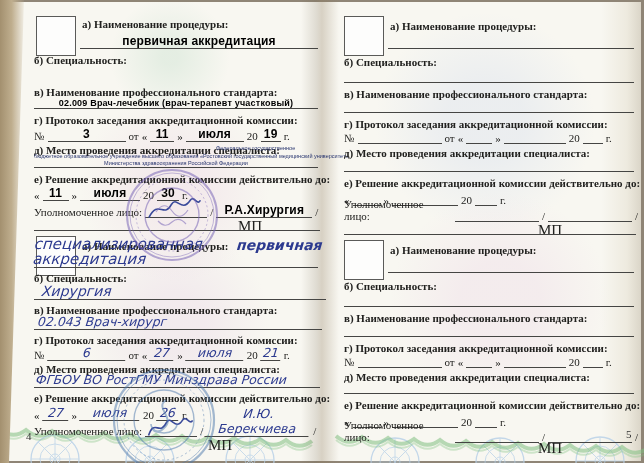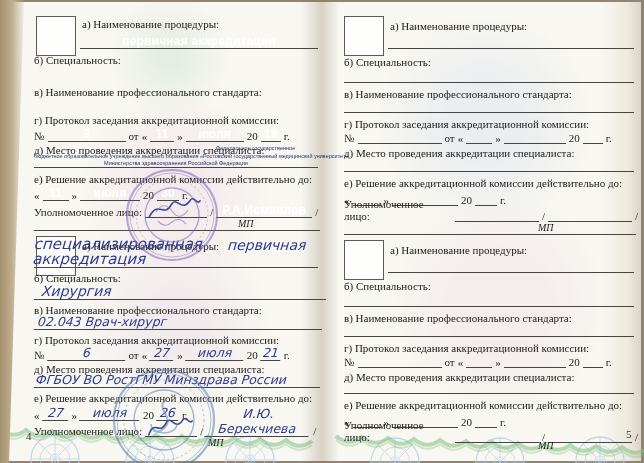--- a/index.html
+++ b/index.html
@@ -27,35 +27,35 @@
   .spine{
     position:absolute;left:301px;top:0;width:38px;height:463px;z-index:2;
     background:linear-gradient(90deg,rgba(0,0,0,0) 0%,rgba(110,95,70,.18) 40%,rgba(140,120,90,.30) 55%,rgba(0,0,0,0) 100%);
   }
   .decor{position:absolute;left:0;top:0;width:644px;height:463px;z-index:1;pointer-events:none;}
   .stamp{position:absolute;z-index:6;pointer-events:none;}
   .page{position:absolute;z-index:4;}
   #page-left{left:20px;top:4px;width:300px;height:455px;}
   #page-right{left:338px;top:8px;width:300px;height:451px;}
 
-  .lab{position:absolute;font-size:11px;color:#21211f;white-space:nowrap;line-height:12px;}
+  .lab{position:absolute;font-size:11px;color:#21211f;white-space:nowrap;line-height:12px;font-weight:bold;}
   .cb{position:absolute;width:38px;height:38px;border:1.5px solid #5a5a58;background:rgba(255,255,255,.75);}
   .line{position:absolute;height:0;border-bottom:1px solid #454543;}
   .u{position:absolute;border-bottom:1px solid #454543;display:flex;align-items:flex-end;justify-content:center;overflow:visible;}
   .u.left{justify-content:flex-start;}
   .divider{position:absolute;height:0;border-top:1px solid #454543;}
-  .stamped{font-family:"Liberation Sans",sans-serif;font-weight:bold;color:#ffffff;font-size:12px;letter-spacing:.2px;line-height:13px;}
+  .stamped{font-family:"Liberation Sans",sans-serif;font-weight:bold;color:#000000;font-size:12px;letter-spacing:.2px;line-height:13px;}
   .stamped.sm{font-size:9px;line-height:10px;}
   .hw{font-family:"DejaVu Sans",sans-serif;font-style:italic;color:#2c3a8f;font-size:14px;line-height:15px;transform:skewX(-6deg);}
   .hw.sm{font-size:12.5px;}
   .tiny{position:absolute;font-family:"Liberation Sans",sans-serif;font-size:5.5px;color:#27346e;line-height:6px;white-space:nowrap;}
   .tiny.center{text-align:center;}
   .row{position:absolute;display:flex;align-items:flex-end;gap:3px;font-size:11px;color:#21211f;}
   .seg{border-bottom:1px solid #454543;text-align:center;display:flex;align-items:flex-end;justify-content:center;}
-  .mp{position:absolute;font-size:10px;color:#21211f;font-style:italic;}
+  .mp{position:absolute;font-size:15px;color:#21211f;}
   .pgnum{position:absolute;font-size:11px;color:#333;z-index:5;}
   .sig{position:relative;display:inline-block;}
   .sig svg{position:absolute;bottom:-4px;left:0;}
 </style>
 </head>
 <body>
 
 <div class="paper"></div>
 
 <svg class="decor" width="644" height="463" viewBox="0 0 644 463">
@@ -88,20 +88,23 @@
 
 <div class="page" id="page-left">
 
   <div class="cb" style="left:16px;top:12px;"></div>
   <div class="lab" style="left:62px;top:14px;">а) Наименование процедуры:</div>
   <div class="u" style="left:60px;top:28px;width:238px;height:16px;">
     <span class="stamped">первичная аккредитация</span>
   </div>
   <div class="lab" style="left:14px;top:50px;">б) Специальность:</div>
   <div class="lab" style="left:14px;top:82px;">в) Наименование профессионального стандарта:</div>
+  <div class="u" style="left:14px;top:92px;width:284px;height:12px;">
+    <span class="stamped sm">02.009 Врач-лечебник (врач-терапевт участковый)</span>
+  </div>
   <div class="lab" style="left:14px;top:110px;">г) Протокол заседания аккредитационной комиссии:</div>
   <div class="row" style="left:14px;top:124px;height:14px;">
     <span>№</span>
     <span class="seg stamped" style="width:78px;">3</span>
     <span>от</span>
     <span>«</span>
     <span class="seg stamped" style="width:24px;">11</span>
     <span>»</span>
     <span class="seg stamped" style="width:58px;">июля</span>
     <span>20</span>
@@ -124,21 +127,21 @@
     <span>г.</span>
   </div>
   <div class="row" style="left:14px;top:198px;height:16px;">
     <span>Уполномоченное лицо:</span>
     <span class="seg sig" style="width:62px;">
       <svg width="58" height="26" viewBox="0 0 58 26">
         <path d="M3,20 C14,2 18,23 27,9 C33,1 36,19 46,7 C50,2 53,14 56,8" fill="none" stroke="#3a4a9a" stroke-width="1.6" transform="rotate(-6 29 13)"></path>
       </svg>
     </span>
     <span>/</span>
-    <span class="seg stamped" style="width:96px;">Р.А.Исмаилов</span>
+    <span class="seg stamped" style="width:96px;">Р.А.Хирургия</span>
     <span>/</span>
   </div>
   <div class="mp" style="left:218px;top:214px;">МП</div>
   <div class="divider" style="left:14px;top:226px;width:286px;"></div>
 
   <div class="cb" style="left:16px;top:232px;"></div>
   <div class="lab" style="left:62px;top:234px;">
     <span>а) Наименование процедуры:</span>
     <span class="hw" style="display:inline-block;margin-left:6px;">первичная</span>
   </div>

